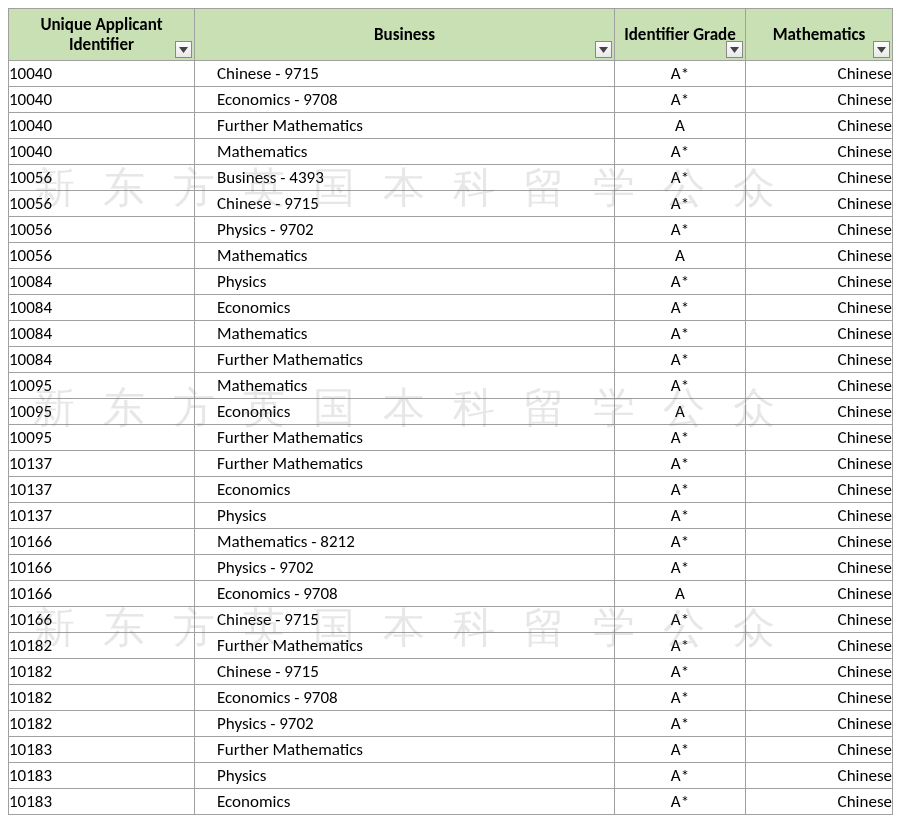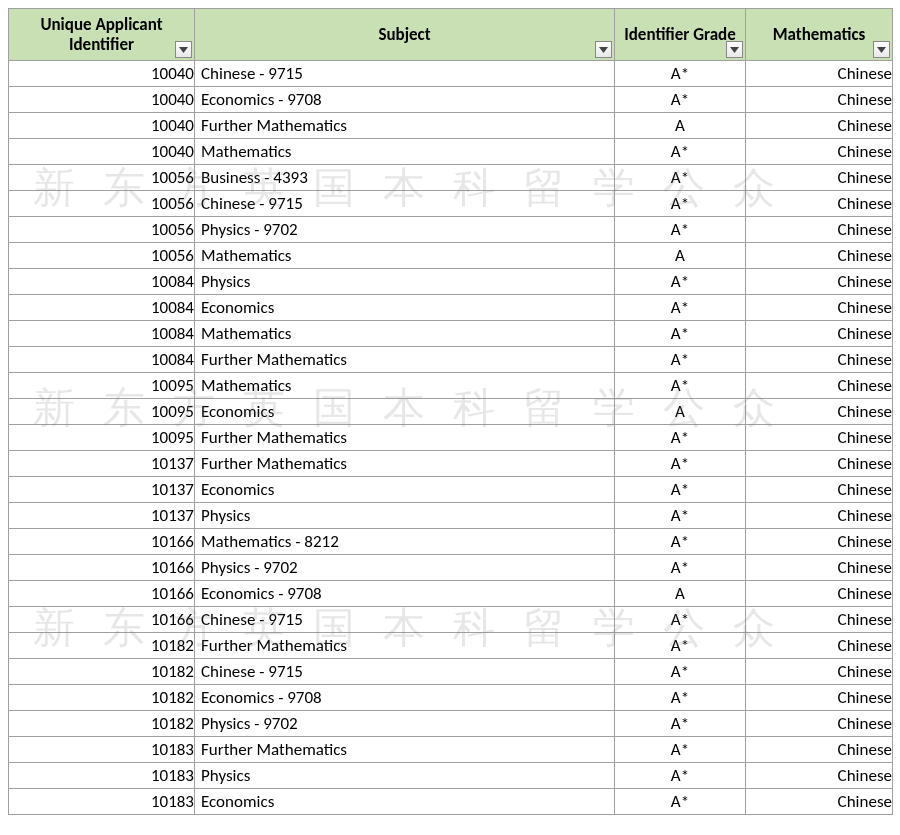--- a/index.html
+++ b/index.html
@@ -49,22 +49,22 @@
     display: flex;
     align-items: center;
     justify-content: center;
     cursor: pointer;
   }
   .filter-btn svg { display:block; }
   col.c-id   { width: 186px; }
   col.c-sub  { width: 420px; }
   col.c-gr   { width: 131px; }
   col.c-nat  { width: 147px; }
-  td.c-id   { text-align: right; }
-  td.c-sub  { text-align: left; padding-left: 6px; }
+  td.c-id   { text-align: left; }
+  td.c-sub  { text-align: left; padding-left: 22px; }
   td.c-gr   { text-align: center; }
   td.c-nat  { text-align: right; }
   
   .wm {
     position: absolute;
     font-family: "SimSun","Songti SC",serif;
     font-size: 42px;
     color: rgba(120,120,120,0.18);
     width: 836px;
     text-align: center;
@@ -92,21 +92,21 @@
     <tr>
       <th>
         <span class="header-label">Unique Applicant Identifier</span>
         <span class="filter-btn">
           <svg width="9" height="6">
               <polygon points="0,0 9,0 4.5,6" fill="#444"></polygon>
             </svg>
         </span>
       </th>
       <th>
-        <span class="header-label">Subject</span>
+        <span class="header-label">Business</span>
         <span class="filter-btn">
           <svg width="9" height="6">
               <polygon points="0,0 9,0 4.5,6" fill="#444"></polygon>
             </svg>
         </span>
       </th>
       <th>
         <span class="header-label">Identifier Grade</span>
         <span class="filter-btn">
           <svg width="9" height="6">

